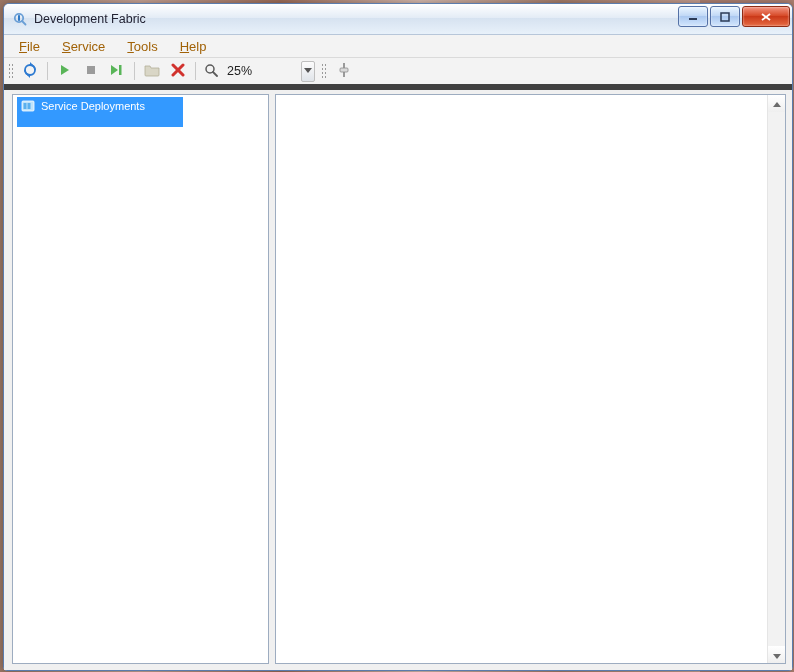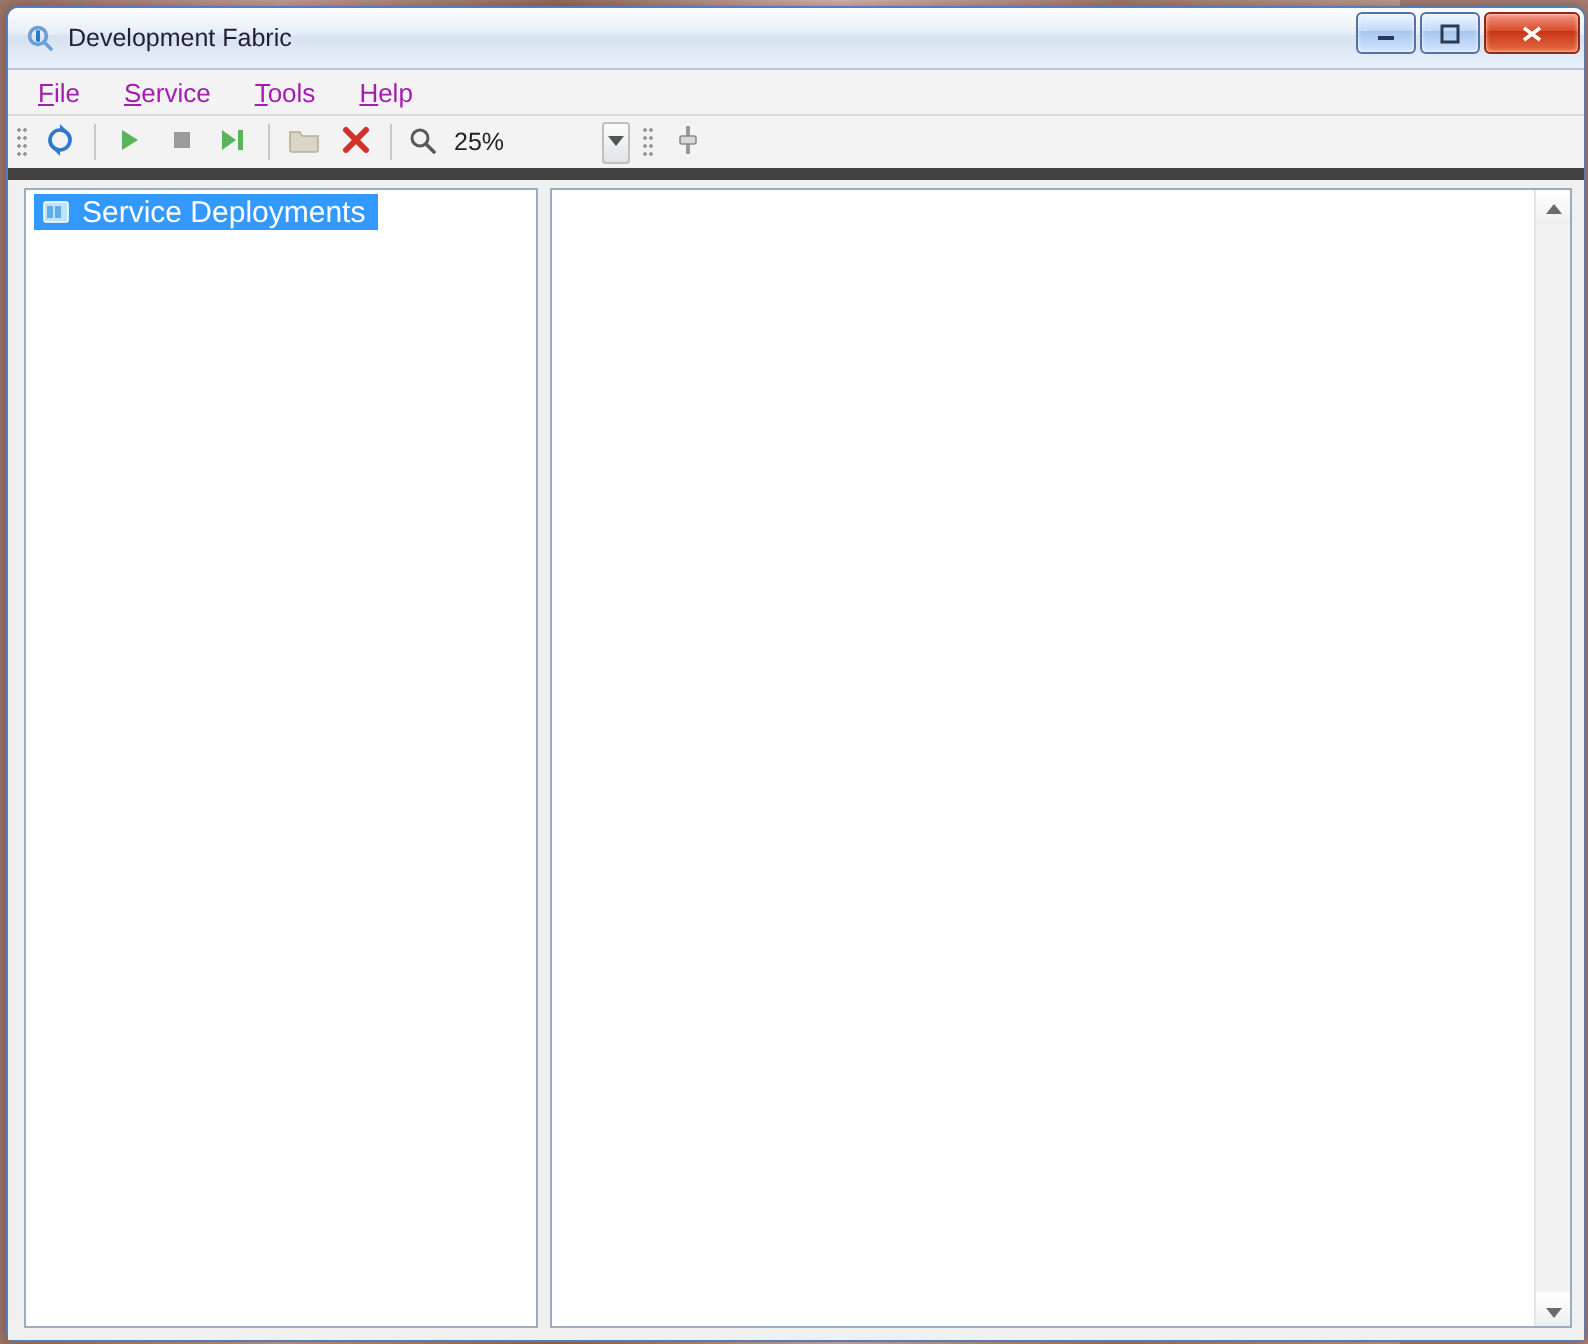--- a/index.html
+++ b/index.html
@@ -78,21 +78,21 @@
   .winbtn svg { display:block; }
   .menubar {
     height: 22px;
     background: #f3f3f3;
     display: flex;
     align-items: center;
     gap: 4px;
     padding: 0 6px;
     border-bottom: 1px solid #dadada;
     font-size: 13px;
-    color: #a21caf;
+    color: #a16207;
   }
   .menuitem {
     padding: 1px 8px;
     border: 1px solid transparent;
     border-radius: 2px;
   }
   .menuitem u { text-decoration: underline; }
   .toolbar {
     height: 26px;
     background: #f3f3f3;
@@ -160,24 +160,24 @@
   .left  { width: 255px; flex: none; }
   .right { flex: 1; display:flex; }
   .tree {
     padding: 2px 4px;
   }
   .tree-item {
     height: 18px;
     display:flex; align-items:center;
     background: #3399ff;
     color: #fff;
-    padding: 0 6px 0 4px;
+    padding: 0 6px 12px 4px;
     gap: 6px;
     border-radius: 0;
-    font-size: 15px;
+    font-size: 11px;
     width: fit-content;
     min-width: 156px;
   }
   .tree-item .ticon {
     width: 14px; height: 14px;
     display:inline-flex;align-items:center;justify-content:center;
   }
   .rightinner {
     flex:1; background:#fff;
   }

